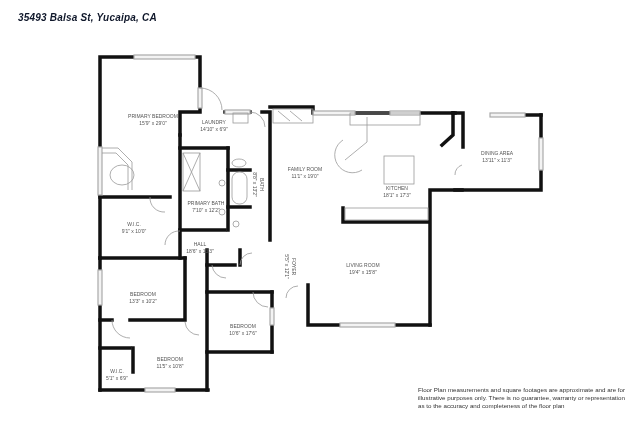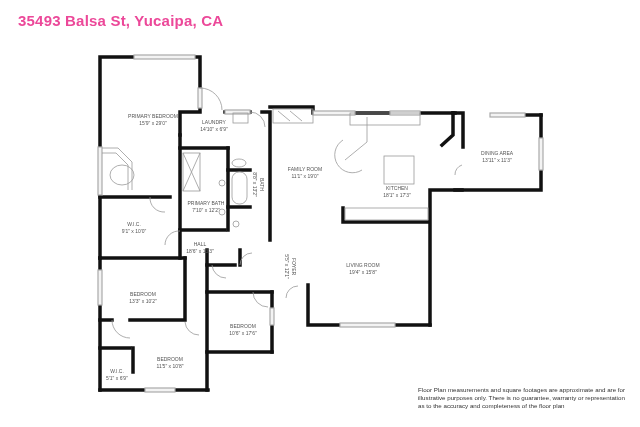--- a/index.html
+++ b/index.html
@@ -1,17 +1,17 @@
 <!DOCTYPE html>
 <html><head>
   <meta charset="utf-8">
   <style>
     html, body { margin: 0; padding: 0; background: #ffffff; }
     body { width: 640px; height: 427px; position: relative; overflow: hidden; font-family: "Liberation Sans", sans-serif; }
-    .title { position: absolute; left: 18px; top: 12px; font-size: 15px; font-weight: bold; color: #ec4899; letter-spacing: 0.2px; }
+    .title { position: absolute; left: 18px; top: 12px; font-size: 10px; font-weight: bold; color: #0f172a; letter-spacing: 0.2px; font-style: italic; }
     svg.plan { position: absolute; left: 0; top: 0; }
     .room { position: absolute; text-align: center; font-size: 5px; color: #555; line-height: 6.5px; white-space: nowrap; transform: translateX(-50%); }
     .room .name { text-transform: uppercase; }
     .room.rot { transform: translateX(-50%) rotate(90deg); }
     .disclaimer { position: absolute; left: 418px; top: 386px; width: 215px; font-size: 6.2px; line-height: 8px; color: #333; }
   </style>
 </head>
 <body>
 
 <div class="title">35493 Balsa St, Yucaipa, CA</div>

